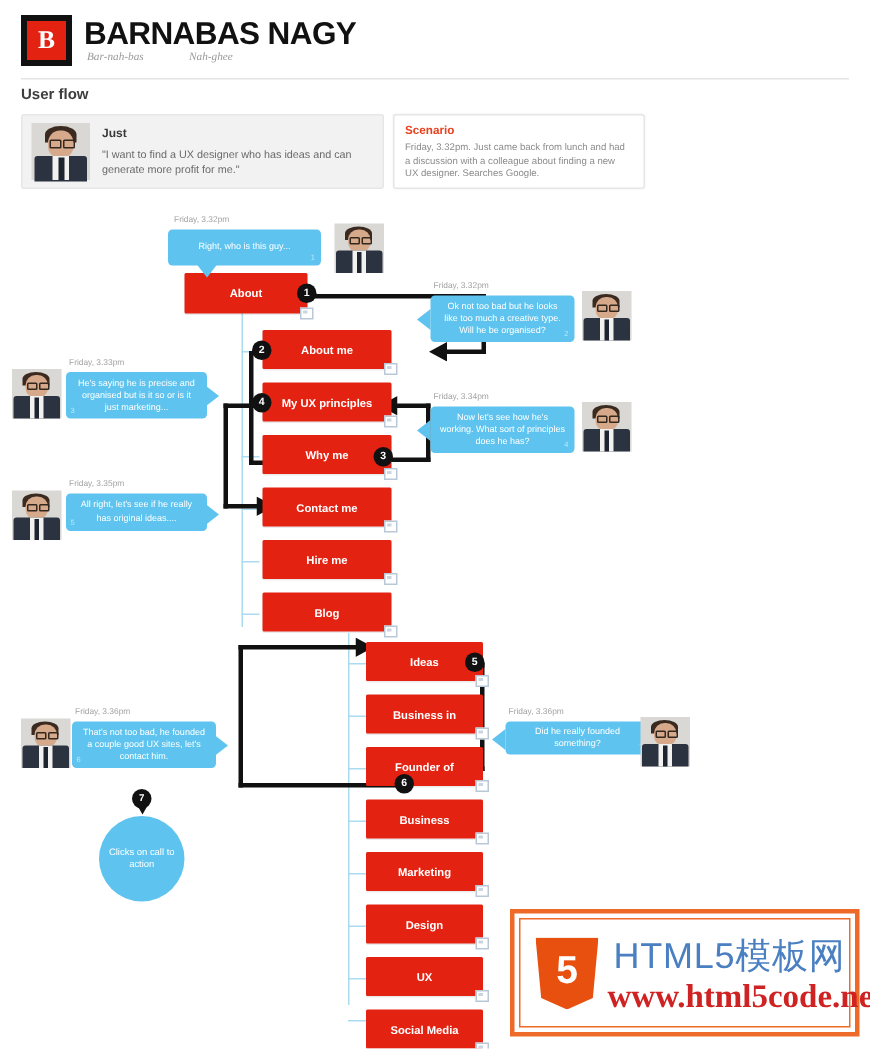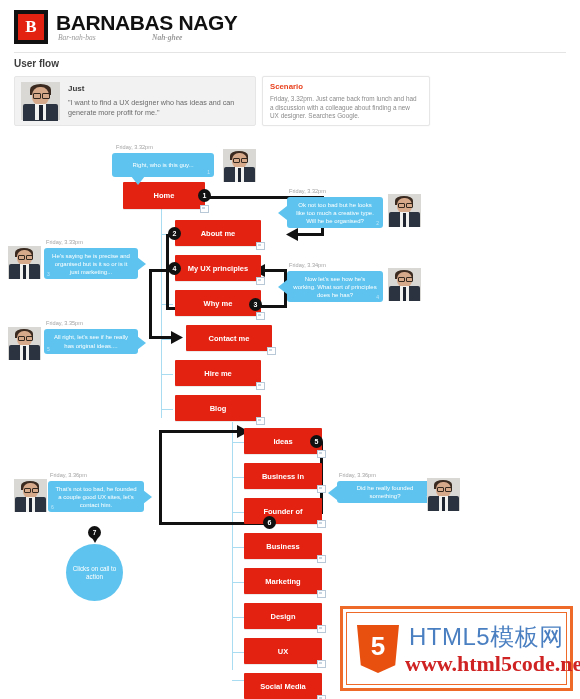--- a/index.html
+++ b/index.html
@@ -22,21 +22,21 @@
     color:#fff;font-weight:bold;font-size:17px;line-height:26px;text-align:center;
     font-family:"Liberation Serif",serif;font-style:normal;
   }
   .brand-name{
     position:absolute;left:56px;top:11px;
     font-size:21px;font-weight:bold;letter-spacing:-.4px;color:#111;
     font-family:"Liberation Sans",sans-serif;
   }
   .pron{position:absolute;top:33px;font-size:7.5px;color:#9a9a9a;font-family:"Liberation Serif",serif;font-style:italic;}
   .pron-1{left:58px;}
-  .pron-2{left:152px;font-weight:bold;}
+  .pron-2{left:126px;}
   .hr-top{position:absolute;left:14px;top:52px;width:552px;height:1px;background:#e4e4e4;}
 
   
   .section-title{position:absolute;left:14px;top:58px;font-size:10px;font-weight:bold;color:#3d3d3d;}
 
   
   .persona{
     position:absolute;left:14px;top:76px;width:240px;height:48px;
     background:#f2f2f2;border:1px solid #e6e6e6;border-radius:2px;
   }
@@ -231,36 +231,36 @@
   <div class="bk" style="left:159px;top:392px;width:110px;height:3px;"></div>
   <div class="bk" style="left:159px;top:300px;width:3px;height:95px;"></div>
   <div class="bk" style="left:159px;top:300px;width:80px;height:3px;"></div>
   <svg style="position:absolute;left:237px;top:295px;" width="12" height="13">
       <polygon points="12,6.5 0,0 0,13" fill="#111"></polygon>
     </svg>
 
   <div class="bk" style="left:93px;top:392px;width:3px;height:0px;"></div>
 
   <div class="box" style="left:123px;top:52px;width:82px;height:27px;">
-    <span>Home</span>
+    <span>About</span>
     <span class="corner"></span>
   </div>
   <div class="box" style="left:175px;top:222px;width:86px;height:26px;top:90px;">
     <span>About me</span>
     <span class="corner"></span>
   </div>
   <div class="box" style="left:175px;top:125px;width:86px;height:26px;">
     <span>My UX principles</span>
     <span class="corner"></span>
   </div>
   <div class="box" style="left:175px;top:160px;width:86px;height:26px;">
     <span>Why me</span>
     <span class="corner"></span>
   </div>
-  <div class="box" style="left:175px;top:195px;width:86px;height:26px;margin-left:11px;">
+  <div class="box" style="left:175px;top:195px;width:86px;height:26px;">
     <span>Contact me</span>
     <span class="corner"></span>
   </div>
   <div class="box" style="left:175px;top:230px;width:86px;height:26px;">
     <span>Hire me</span>
     <span class="corner"></span>
   </div>
   <div class="box" style="left:175px;top:265px;width:86px;height:26px;">
     <span>Blog</span>
     <span class="corner"></span>

